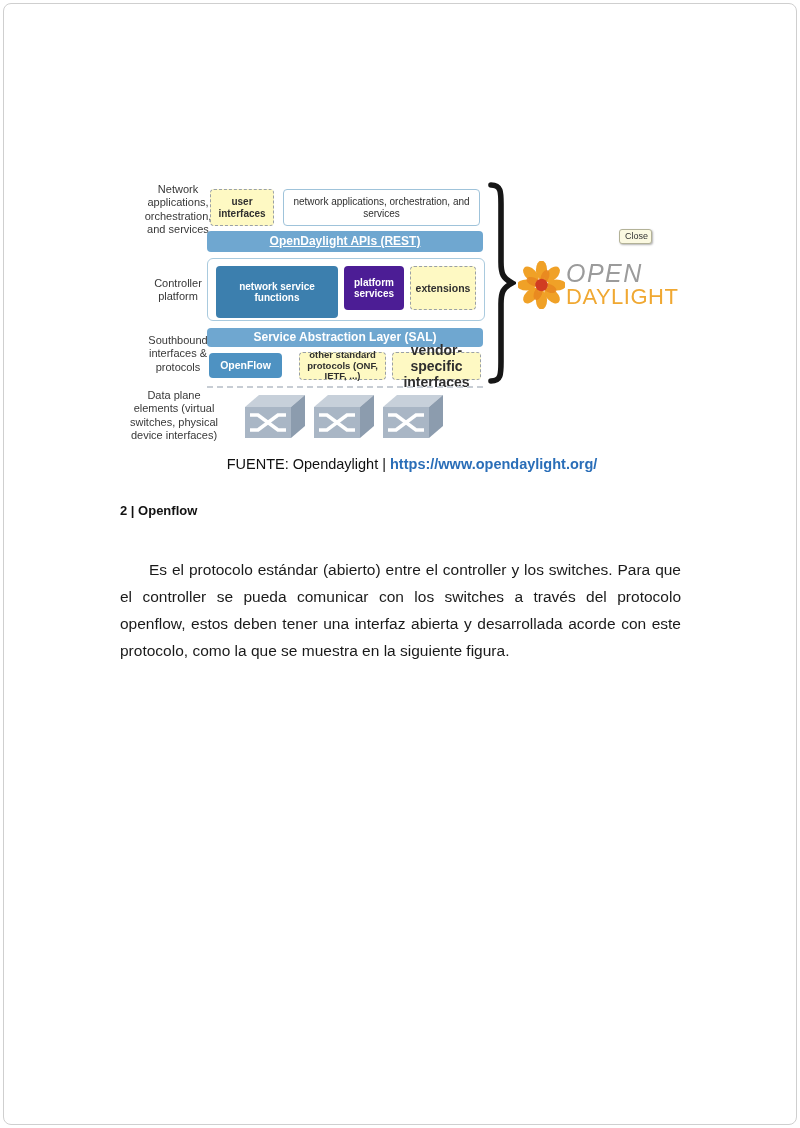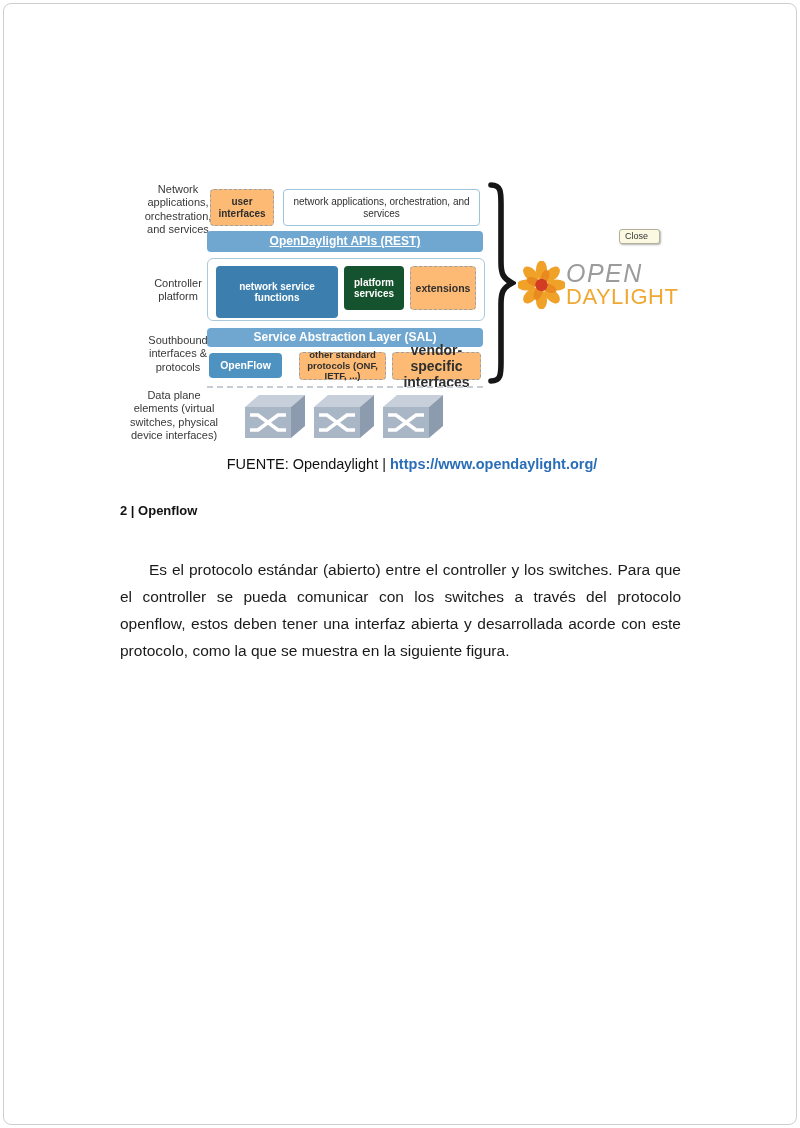--- a/index.html
+++ b/index.html
@@ -14,34 +14,34 @@
 
   
   .fig-label{
     position:absolute;font-size:11px;line-height:1.22;color:#383838;
     text-align:center;font-weight:500;
   }
   .fbox{
     position:absolute;display:flex;align-items:center;justify-content:center;
     text-align:center;border-radius:4px;box-sizing:border-box;line-height:1.15;
   }
-  .fbox.dashed{border:1.6px dashed #9aa0a6;background:#fdba74;color:#2f2f2f;font-weight:600;}
+  .fbox.dashed{border:1.6px dashed #9aa0a6;background:#fef9c3;color:#2f2f2f;font-weight:600;}
   .fbox.outline{border:1.6px solid #9fc3da;background:#fff;color:#2f2f2f;font-weight:500;}
   .fbox.bar{background:#6fa7d0;color:#fff;font-weight:700;font-size:12px;}
   .fbox.darkblue{background:#3c7fae;color:#fff;font-weight:700;}
-  .fbox.midblue{background:#14532d;color:#fff;font-weight:600;}
+  .fbox.midblue{background:#4c1d95;color:#fff;font-weight:600;}
   .fbox.ofblue{background:#4e92c2;color:#fff;font-weight:700;}
   .container-frame{
     position:absolute;border:1.6px solid #a9cade;border-radius:6px;background:#fff;
   }
   .dashed-divider{
     position:absolute;border-top:2px dashed #c7cdd4;height:0;
   }
   .close-btn{
-    position:absolute;left:619px;top:229px;padding:1px 11px 2px 5px;
+    position:absolute;left:619px;top:229px;padding:1px 3px 2px 5px;
     background:#fbf9e1;border:1px solid #b3b298;border-radius:3px;
     font-size:9px;color:#333;box-shadow:1px 1px 2px rgba(0,0,0,.3);cursor:pointer;
   }
   .logo-word1{font-size:25px;letter-spacing:1.5px;color:#9b9b9b;line-height:1.0;font-style:italic;}
   .logo-word2{font-size:22px;letter-spacing:0.5px;color:#f0a832;line-height:1.0;font-weight:500;}
 
   
   .caption{
     position:absolute;left:0;top:456px;width:800px;text-align:center;
     font-size:14.5px;color:#111;margin-left:12px;

